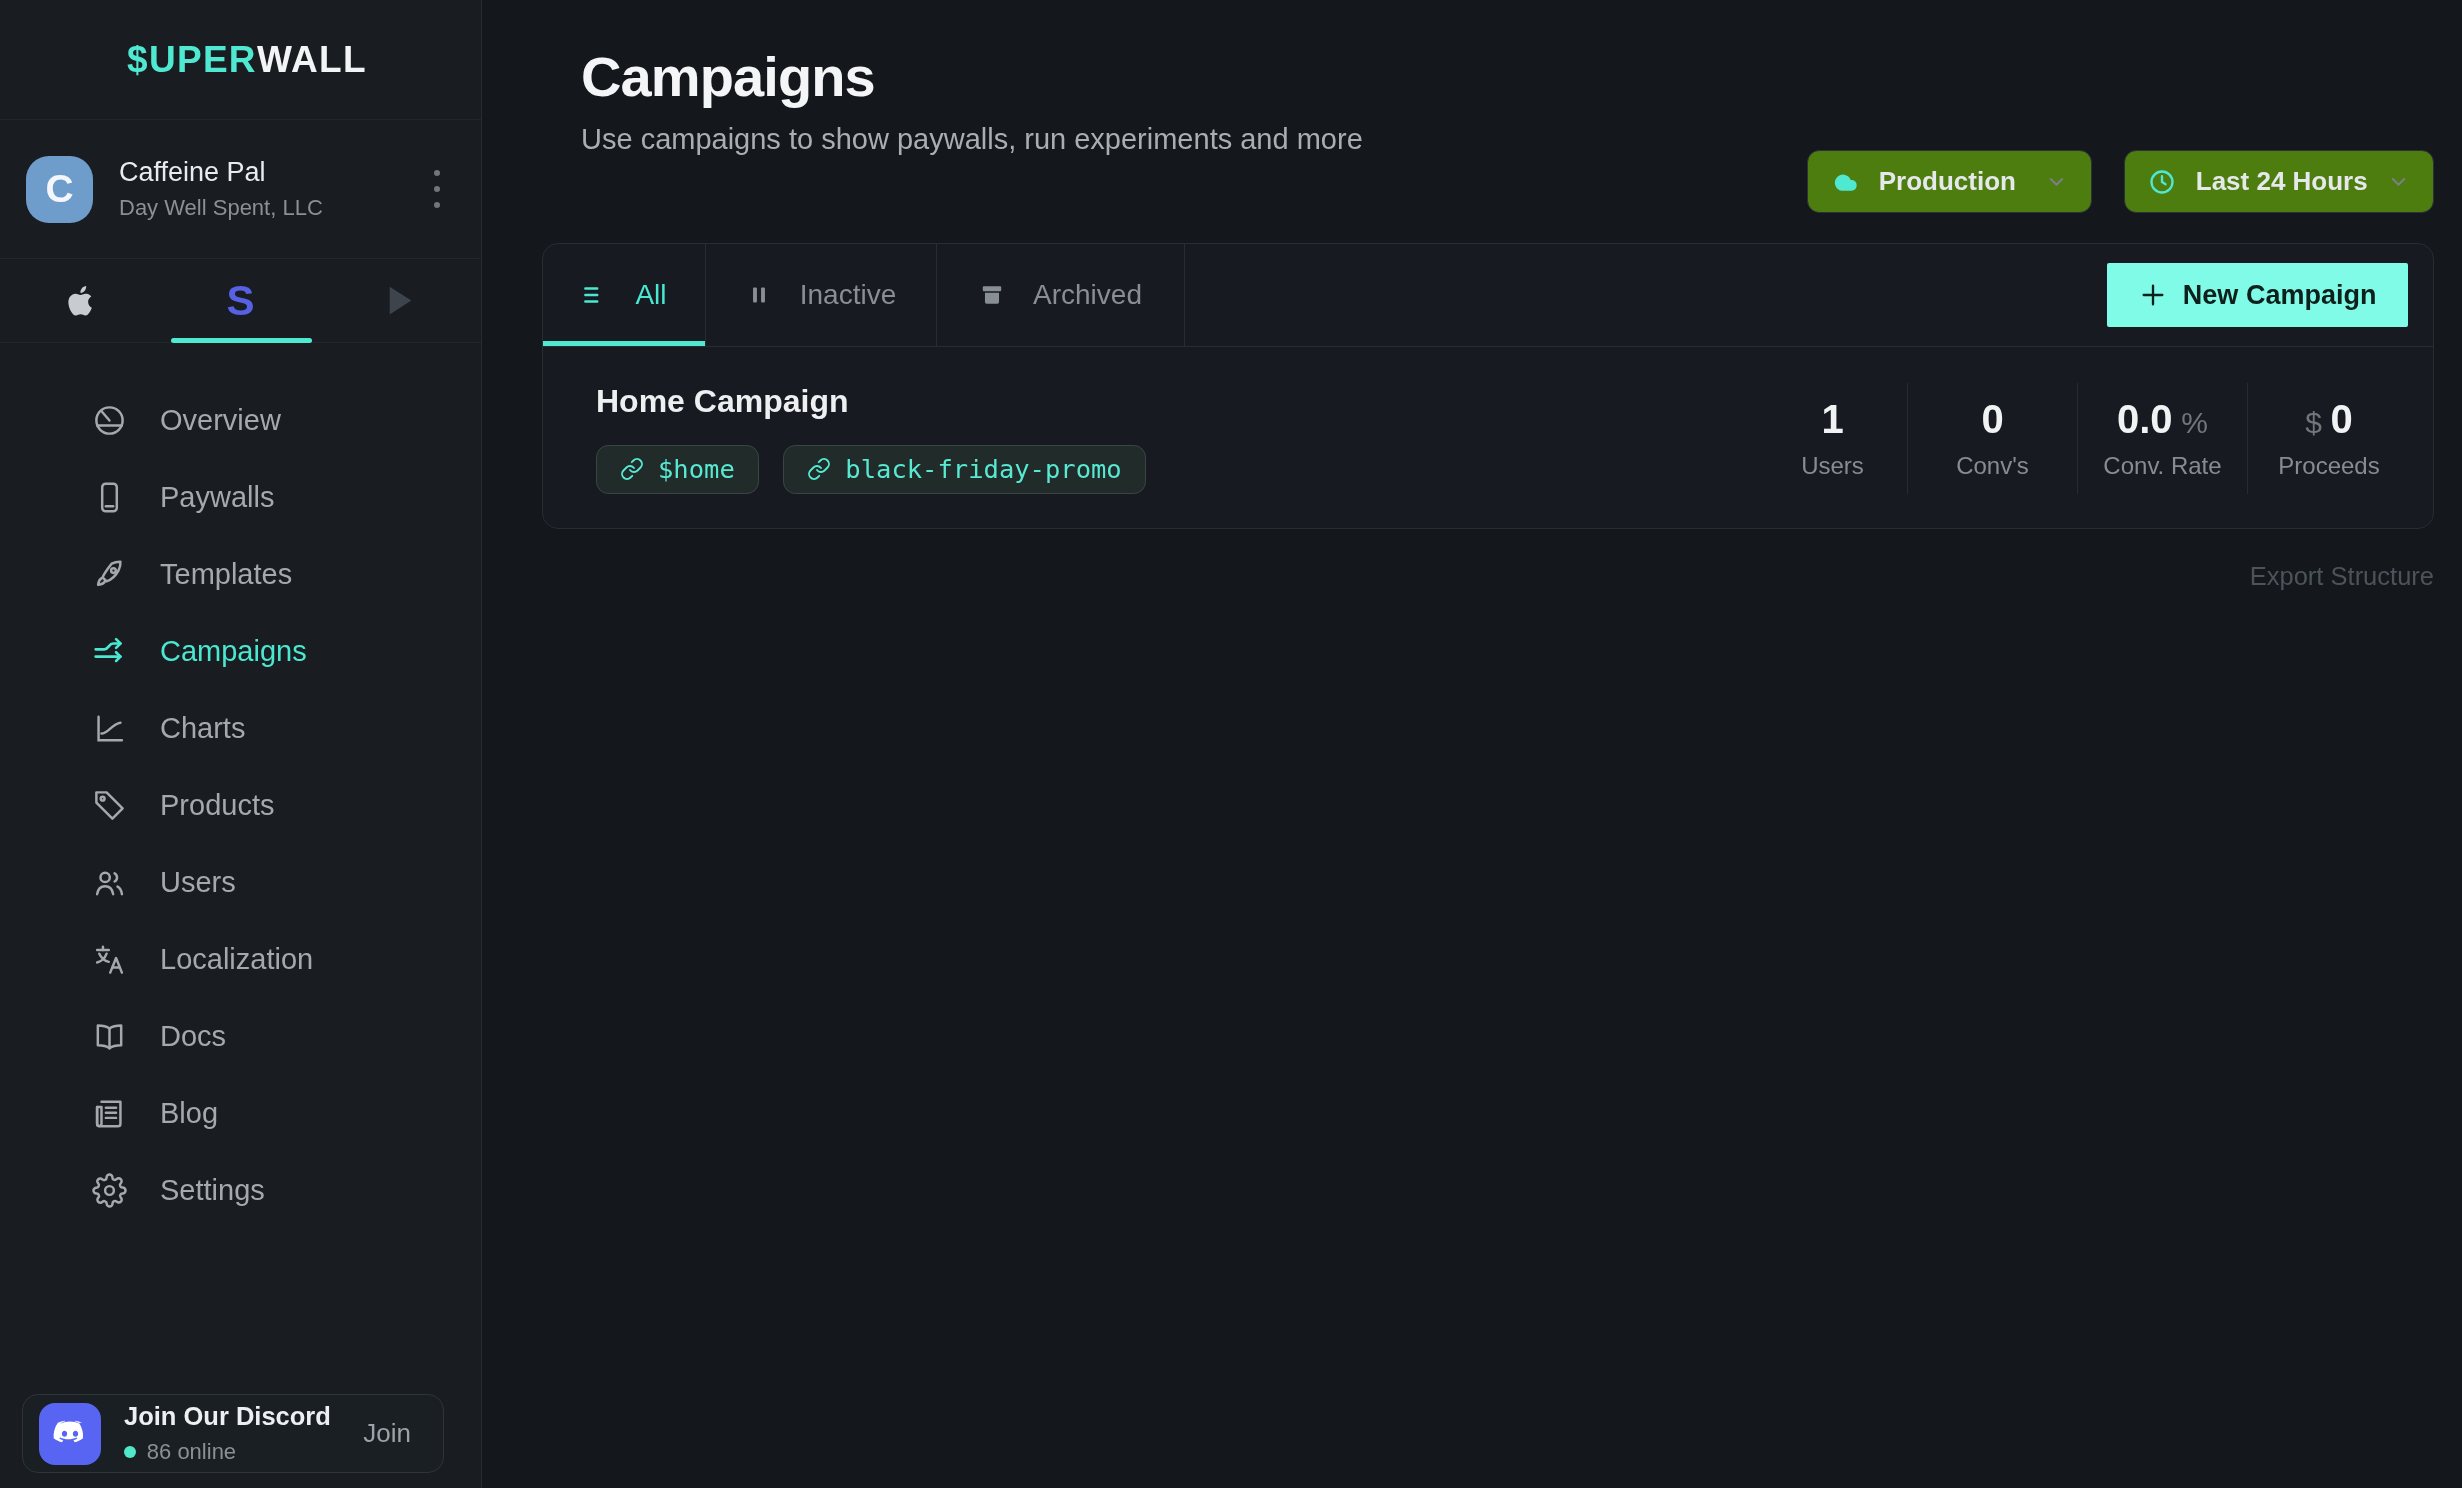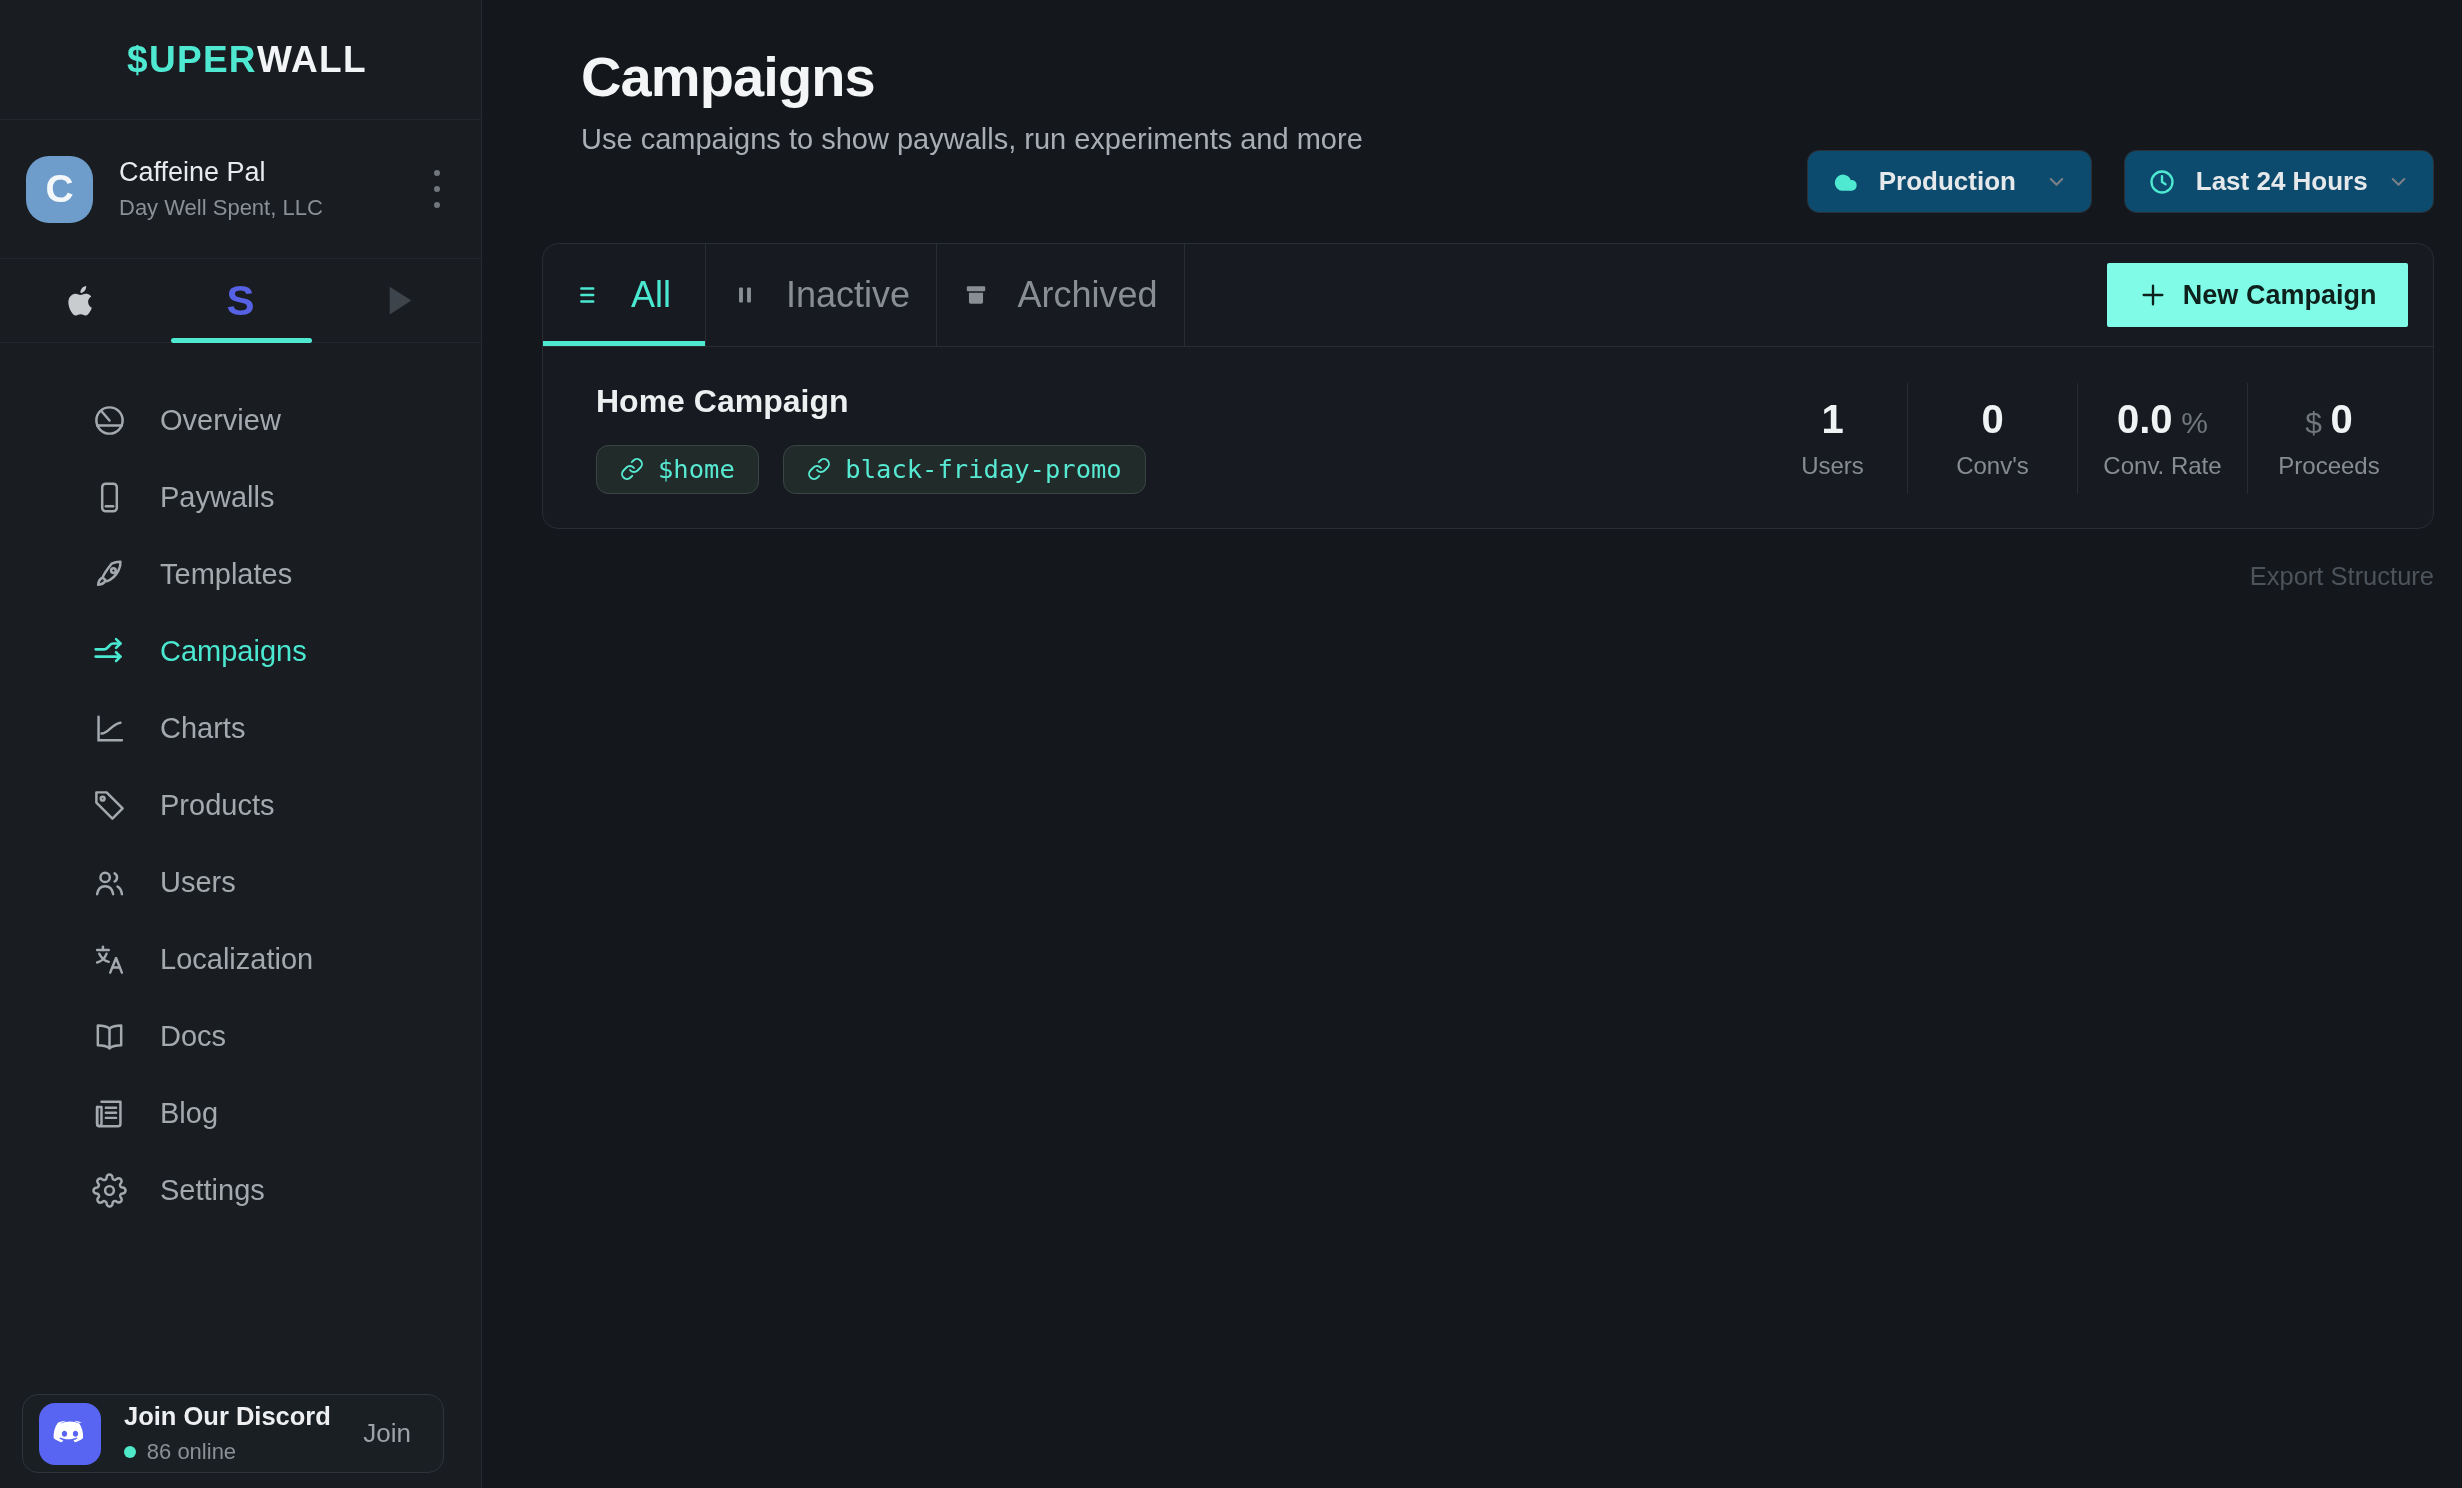--- a/index.html
+++ b/index.html
@@ -46,33 +46,33 @@
   .d-online { font-size:22px; color:#8A9095; }
   .d-join { margin-left:auto; font-size:26px; color:#9CA2A7; font-weight:500; }
 
   
   .main { position:absolute; left:482px; top:0; right:0; bottom:0; }
   .page-title { position:absolute; left:99px; top:44px; font-size:56px; font-weight:700;
                 color:#F3F5F6; letter-spacing:-0.9px; }
   .page-sub { position:absolute; left:99px; top:123px; font-size:29px; color:#A9AEB4; }
 
   .filters { position:absolute; top:150px; right:28px; display:flex; gap:32px; }
-  .filter-btn { height:63px; border-radius:12.3px; background:#0c4a6e; border:0.9px solid #2B3138;
+  .filter-btn { height:63px; border-radius:12.3px; background:#4d7c0f; border:0.9px solid #2B3138;
                 display:flex; align-items:center; gap:19.3px; padding:0 23px; cursor:pointer; }
   .filter-btn.env { min-width:285px; }
   .filter-btn.time { min-width:291px; }
   .filter-label { font-size:26px; font-weight:600; color:#E6E9EB; }
   .filter-btn svg.lead { width:28px; height:28px; }
   .chev { width:23px; height:23px; margin-left:auto; color:#7A8085; }
 
   .card { position:absolute; left:60px; right:28px; top:243px; height:286px;
           border:0.9px solid #272D33; border-radius:16px; background:#171B21; overflow:hidden; }
   .tabbar { height:103px; border-bottom:0.9px solid #272D33; display:flex; }
   .tab { display:flex; align-items:center; justify-content:center; gap:28px;
-         border-right:0.9px solid #272D33; color:#888E93; font-size:36px; font-weight:500;
+         border-right:0.9px solid #272D33; color:#888E93; font-size:28px; font-weight:500;
          cursor:pointer; position:relative; }
   .tab svg { width:26px; height:26px; }
   .tab.t0 { width:163px; } .tab.t1 { width:212px; } .tab.t2 { width:231px; } .tab.t3 { width:248px; }
   .tab.active { color:#4BE8D1; }
   .tab.active::after { content:""; position:absolute; left:0; right:0; bottom:0; height:5.3px; background:#4FE9D2; }
 
   .new-campaign { margin-left:auto; align-self:center; margin-right:24.6px; height:64px;
                   border-radius:2px; background:#7FFBE7; border:none; color:#0E201C;
                   font-size:27px; font-weight:700; display:flex; align-items:center; gap:16px;
                   padding:0 32px; cursor:pointer; font-family:"Liberation Sans",sans-serif; }

